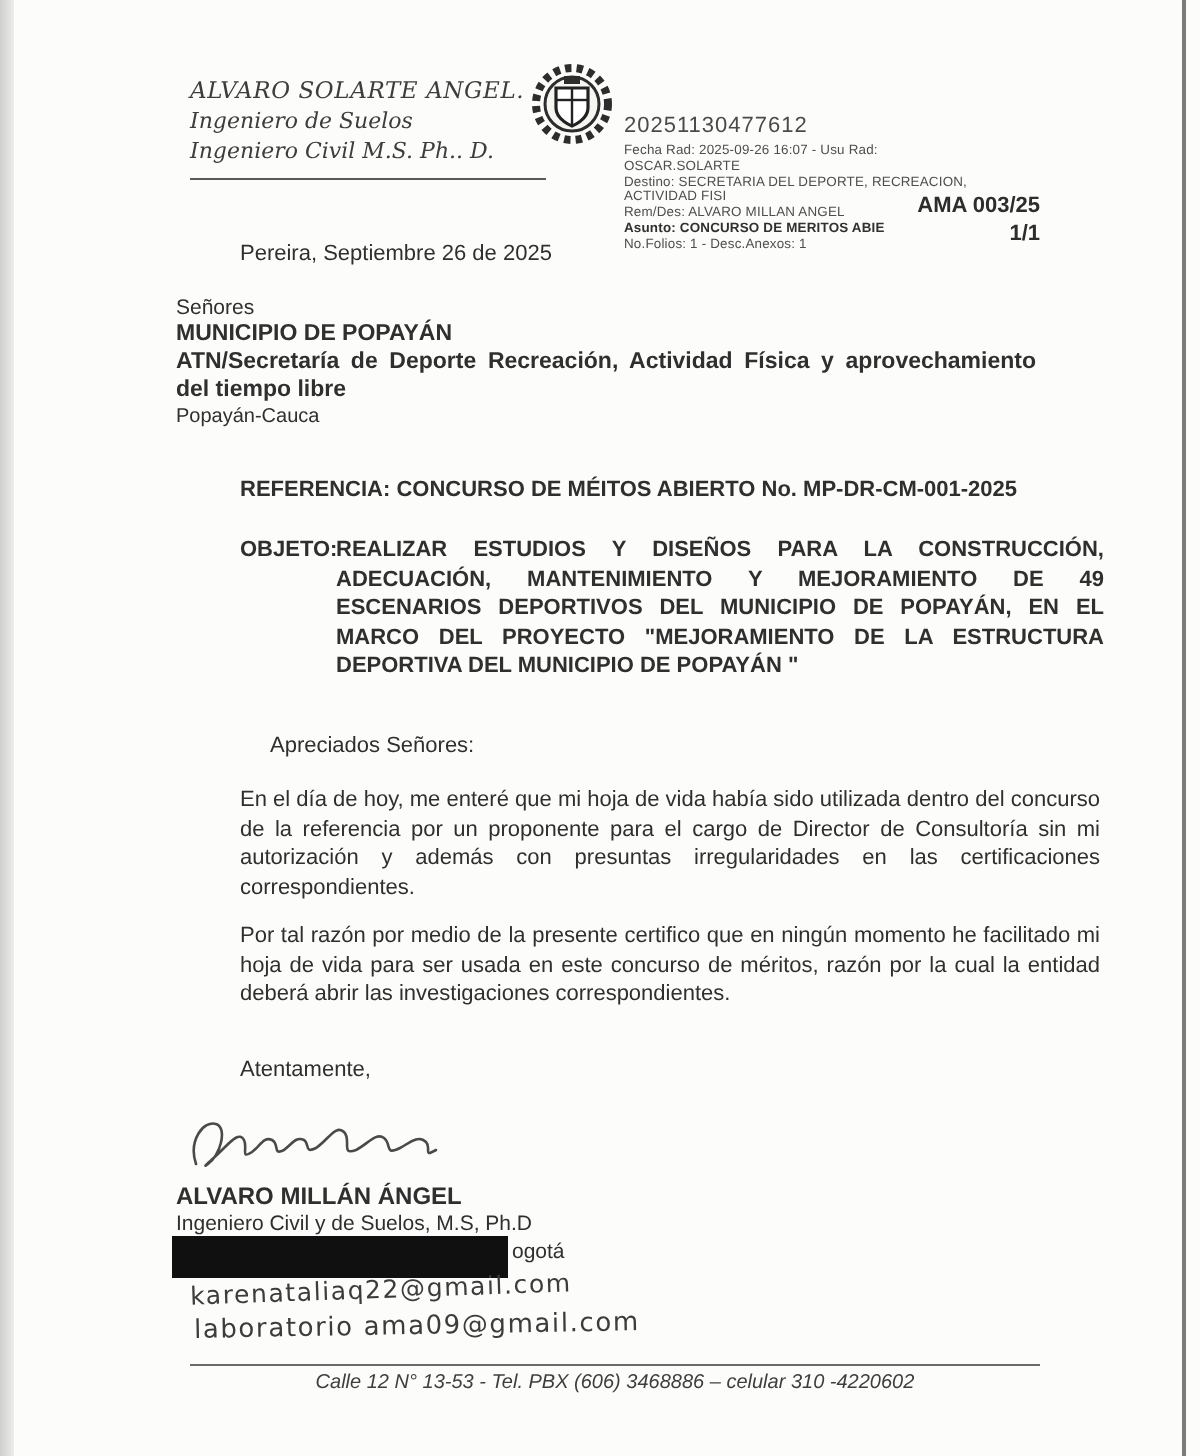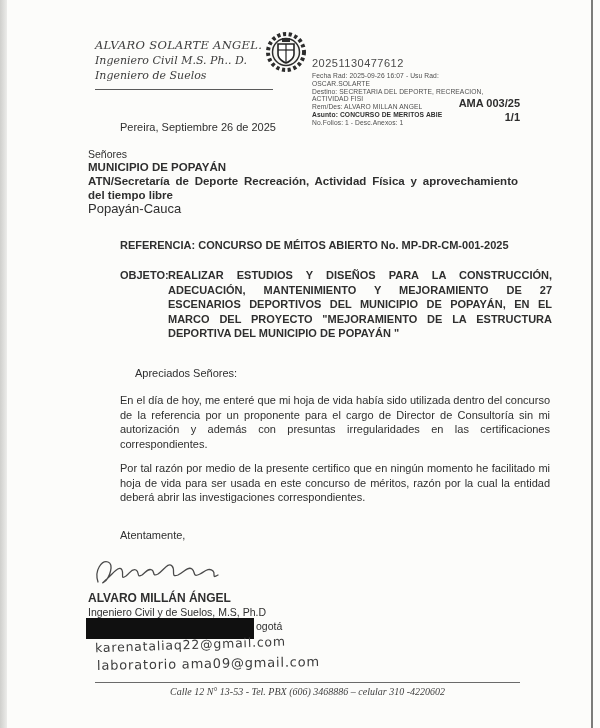--- a/index.html
+++ b/index.html
@@ -38,21 +38,21 @@
   
   .abs { position:absolute; }
   .t { font-size:11px; line-height:14.5px;padding-left:32px; }
   .bold { font-weight:bold; }
   .just { text-align:justify; }
   .date-line { left:88px; top:120px; }
   .addressee { left:88px; top:148px; width:430px; }
   .addr-salute { font-size:10.5px; }
   .addr-entity { font-weight:bold; font-size:11.5px; line-height:14px; }
   .addr-attn { font-weight:bold; font-size:11.5px; line-height:14px; text-align:justify; }
-  .addr-city { font-size:13px; line-height:14px; }
+  .addr-city { font-size:10px; line-height:14px; }
   .referencia { left:88px; top:238px; width:430px; }
   .objeto { left:88px; top:268px; width:432px; display:flex; }
   .objeto-label { width:48px; flex:0 0 48px; font-weight:bold; }
   .objeto-text { flex:1; font-weight:bold; }
   .salutation { left:88px; top:366px;margin-left:15px; }
   .para1 { left:88px; top:393px; width:430px; }
   .para2 { left:88px; top:461px; width:430px; }
   .closing { left:88px; top:528px; }
   
   .sig-svg { position:absolute; left:92px; top:552px; }
@@ -63,35 +63,35 @@
   .hand {
     color:#3c3c3c; font-size:12.5px; letter-spacing:0.8px;
     font-family:"DejaVu Sans", sans-serif;
   }
   .hand-email-1 { left:95px; top:637px; transform:rotate(-2deg); }
   .hand-email-2 { left:97px; top:656px; transform:rotate(-1deg); font-size:13px; }
   
   .footer-rule { position:absolute; left:95px; top:682px; width:425px; height:1px; background:#6a6a6a; }
   .footer-text {
     position:absolute; left:95px; top:686px; width:425px; text-align:center;
-    font-family:Liberation Serif, serif; font-style:italic;
+    font-family:Liberation Sans, sans-serif; font-style:italic;
     font-size:10px; color:#3e3e3e;
   }
 </style>
 </head>
 <body>
 
 <div class="scan-page">
   <div class="scan-edge-left"></div>
   <div class="scan-edge-right"></div>
 
   <div class="letterhead">
     <div class="lh-name">ALVARO SOLARTE ANGEL.</div>
+    <div>Ingeniero de Suelos</div>
     <div>Ingeniero Civil M.S. Ph.. D.</div>
-    <div>Ingeniero de Suelos</div>
   </div>
   <div class="letterhead-rule"></div>
 
   <div class="crest">
     <svg width="42" height="50" viewBox="0 0 42 50">
       <circle cx="21" cy="24" r="18" fill="none" stroke="#2d2d2d" stroke-width="4" stroke-dasharray="3.2 2.6"></circle>
       <circle cx="21" cy="24" r="13.5" fill="#f5f5f2" stroke="#2d2d2d" stroke-width="1.5"></circle>
       <path d="M13 16 h16 v10 c0 6 -8 9 -8 9 s-8 -3 -8 -9 z" fill="#ffffff" stroke="#222" stroke-width="1.6"></path>
       <line x1="13" y1="22" x2="29" y2="22" stroke="#222" stroke-width="1.2"></line>
       <line x1="21" y1="16" x2="21" y2="34" stroke="#222" stroke-width="1.2"></line>
@@ -123,21 +123,21 @@
     <div class="addr-salute">Señores</div>
     <div class="addr-entity">MUNICIPIO DE POPAYÁN</div>
     <div class="addr-attn">ATN/Secretaría de Deporte Recreación, Actividad Física y aprovechamiento del tiempo libre</div>
     <div class="addr-city">Popayán-Cauca</div>
   </div>
 
   <div class="abs t bold referencia">REFERENCIA: CONCURSO DE MÉITOS ABIERTO No. MP-DR-CM-001-2025</div>
 
   <div class="abs t objeto">
     <div class="objeto-label">OBJETO:</div>
-    <div class="objeto-text just">REALIZAR ESTUDIOS Y DISEÑOS PARA LA CONSTRUCCIÓN, ADECUACIÓN, MANTENIMIENTO Y MEJORAMIENTO DE 27 ESCENARIOS DEPORTIVOS DEL MUNICIPIO DE POPAYÁN, EN EL MARCO DEL PROYECTO "MEJORAMIENTO DE LA ESTRUCTURA DEPORTIVA DEL MUNICIPIO DE POPAYÁN "</div>
+    <div class="objeto-text just">REALIZAR ESTUDIOS Y DISEÑOS PARA LA CONSTRUCCIÓN, ADECUACIÓN, MANTENIMIENTO Y MEJORAMIENTO DE 49 ESCENARIOS DEPORTIVOS DEL MUNICIPIO DE POPAYÁN, EN EL MARCO DEL PROYECTO "MEJORAMIENTO DE LA ESTRUCTURA DEPORTIVA DEL MUNICIPIO DE POPAYÁN "</div>
   </div>
 
   <div class="abs t salutation">Apreciados Señores:</div>
   <div class="abs t just para1">En el día de hoy, me enteré que mi hoja de vida había sido utilizada dentro del concurso de la referencia por un proponente para el cargo de Director de Consultoría sin mi autorización y además con presuntas irregularidades en las certificaciones correspondientes.</div>
   <div class="abs t just para2">Por tal razón por medio de la presente certifico que en ningún momento he facilitado mi hoja de vida para ser usada en este concurso de méritos, razón por la cual la entidad deberá abrir las investigaciones correspondientes.</div>
   <div class="abs t closing">Atentamente,</div>
 
   <svg class="sig-svg" width="140" height="40" viewBox="0 0 140 40">
     <path d="M6 30 C2 18 10 8 16 10 C22 12 18 26 12 30 C8 33 14 28 20 22 C24 18 28 14 30 18 C32 22 28 28 34 24 C38 21 40 16 44 18 C48 20 44 26 50 23 C54 20 56 16 60 18 C63 20 60 25 66 22 C72 18 76 10 80 14 C84 18 78 26 86 23 C92 20 96 14 100 17 C104 20 100 26 108 22 C112 20 117 15 121 19 C124 22 119 27 126 23" stroke="#4a4a4a" fill="none" stroke-width="1.3" stroke-linecap="round"></path>
   </svg>

